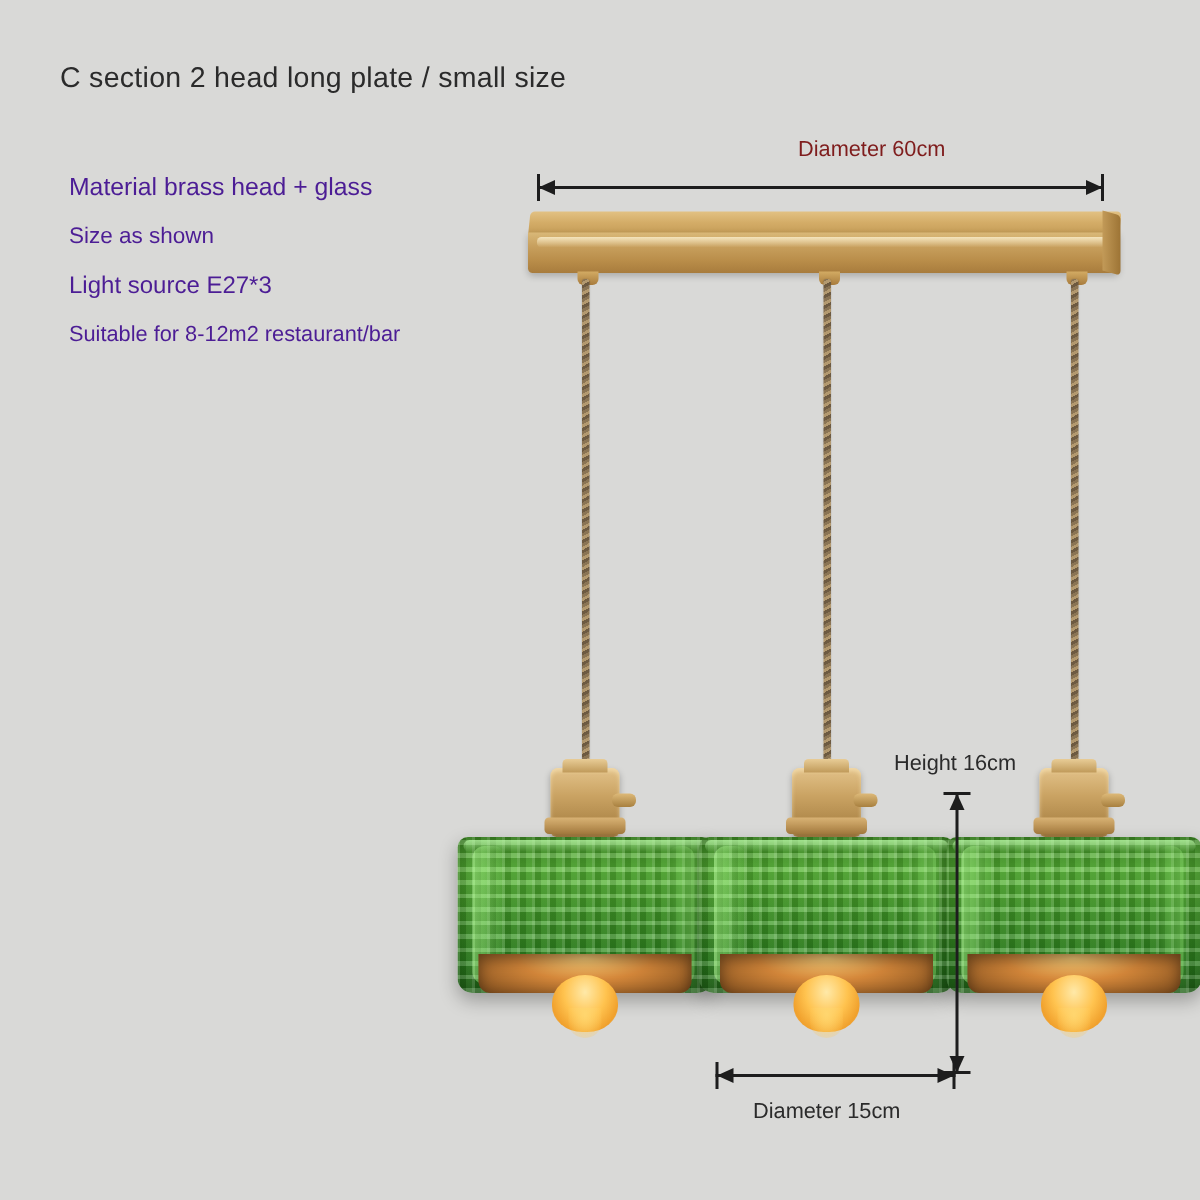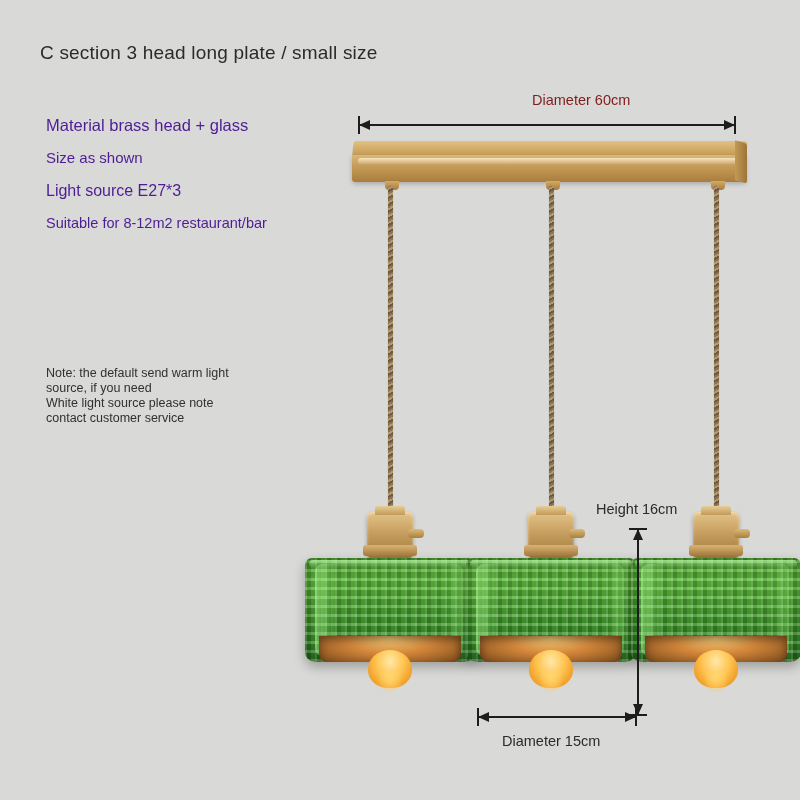--- a/index.html
+++ b/index.html
@@ -213,30 +213,26 @@
   .dim-b .arrow.r{right:1px;border-left:11px solid #1d1d1d;}
   .dim-b-label{
     position:absolute;left:502px;top:733px;font-size:14.5px;color:#2b2b2b;
   }
 </style>
 </head>
 <body>
 
 <div class="stage">
 
-  <div class="title">C section 3 head long plate / small size</div>
+  <div class="title">C section 2 head long plate / small size</div>
 
   <div class="spec s1">Material brass head + glass</div>
   <div class="spec s2">Size as shown</div>
   <div class="spec s3">Light source E27*3</div>
   <div class="spec s4">Suitable for 8-12m2 restaurant/bar</div>
-  <div class="note">Note: the default send warm light
-source, if you need
-White light source please note
-contact customer service</div>
 
   <div class="dim-top-label">Diameter 60cm</div>
   <div class="dim-top">
     <span class="cap l"></span>
     <span class="cap r"></span>
     <span class="arrow l"></span>
     <span class="arrow r"></span>
   </div>
 
   <div class="plate">

